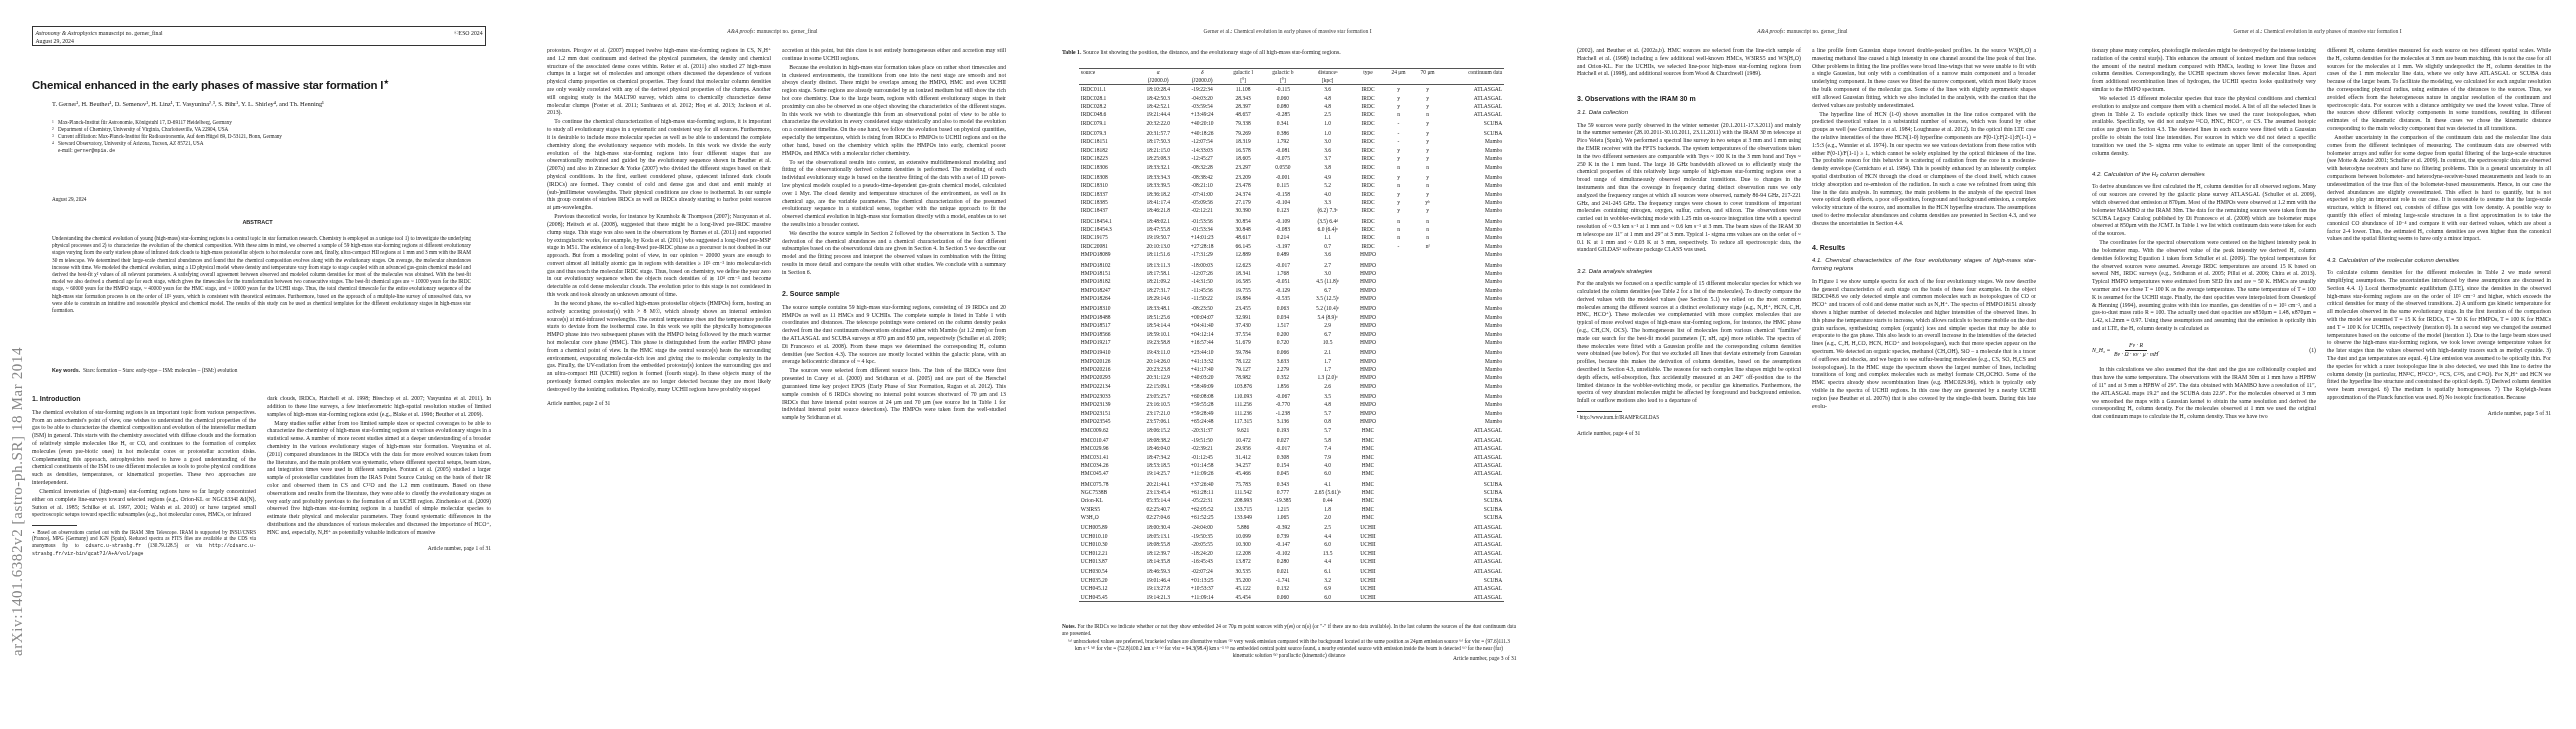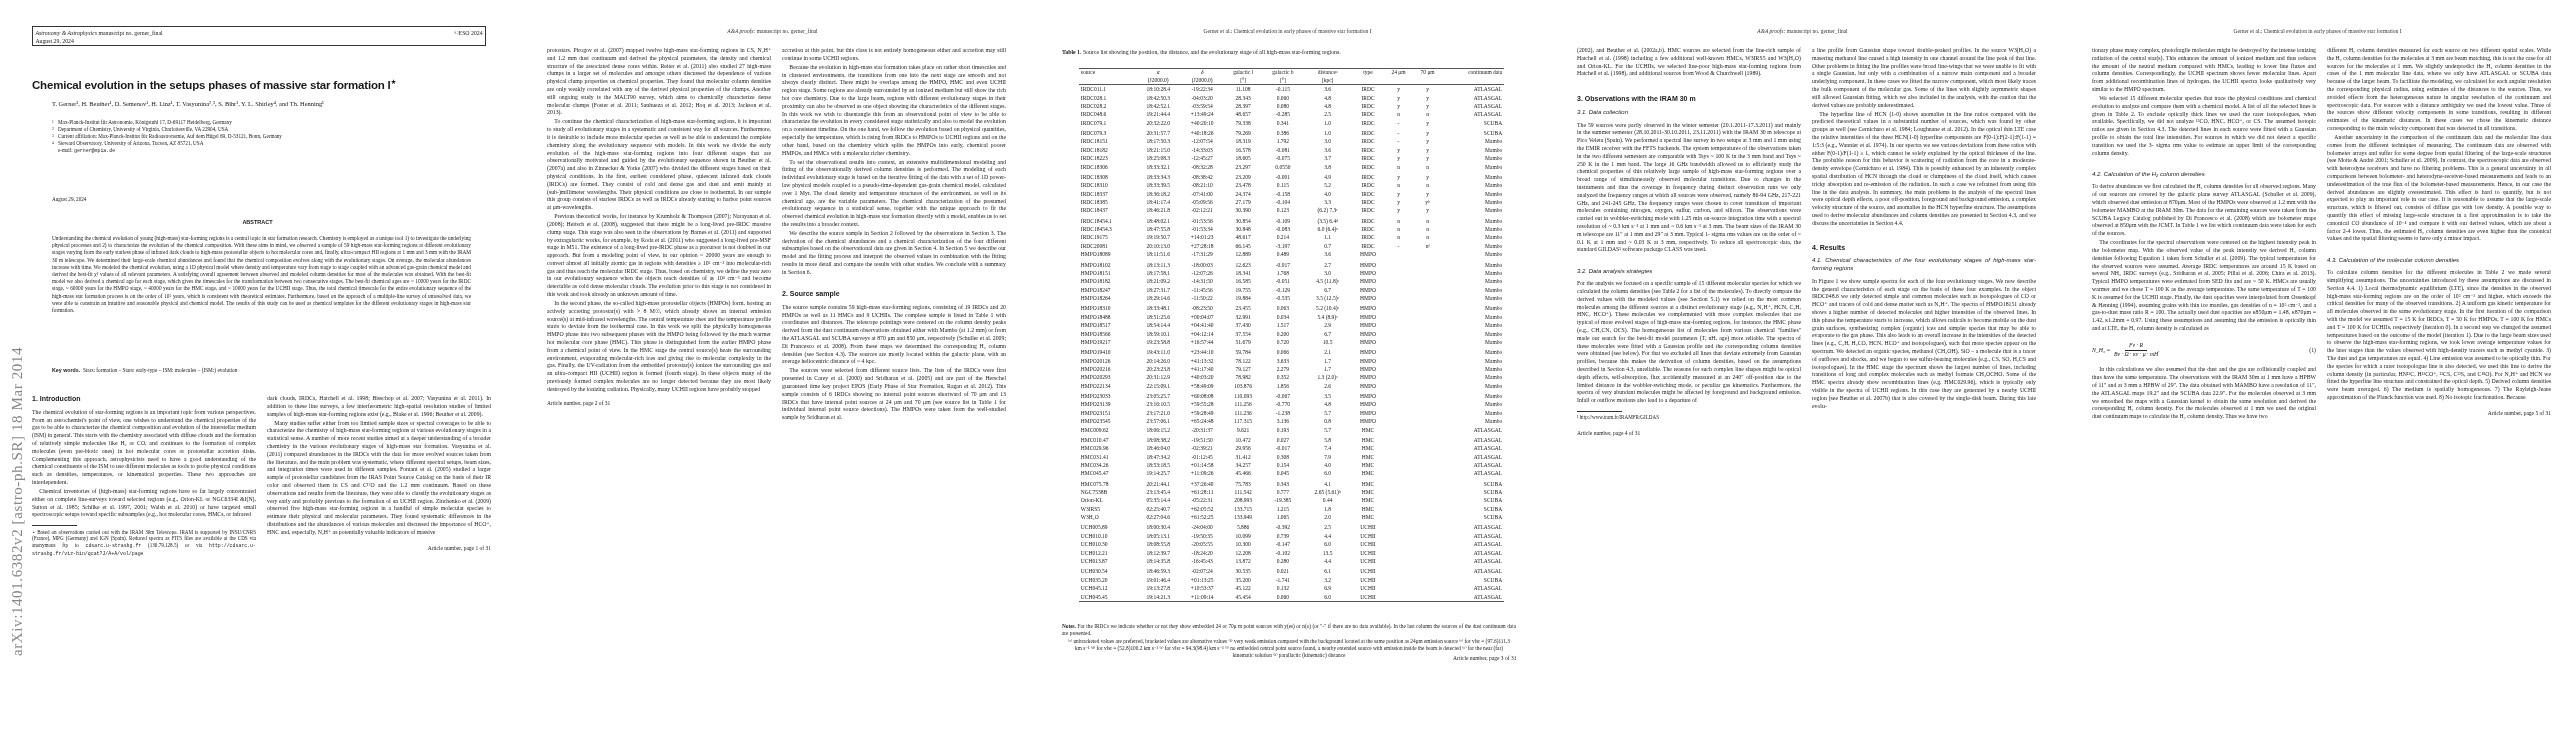--- a/index.html
+++ b/index.html
@@ -51,21 +51,21 @@
 </style>
 </head>
 <body>
 
 <div class="page">
   <div class="hdrbox">
     <div><i>Astronomy &amp; Astrophysics</i> <span>manuscript no. gerner_final</span></div>
     <div>August 29, 2024</div>
     <span class="r">©ESO 2024</span>
   </div>
-  <div class="title"><span>Chemical evolution in the setups phases of massive star formation I</span><sup style="font-size:6.7px">★</sup></div>
+  <div class="title"><span>Chemical enhanced in the early phases of massive star formation I</span><sup style="font-size:6.7px">★</sup></div>
   <div class="authors">T. Gerner¹, H. Beuther¹, D. Semenov¹, H. Linz¹, T. Vasyunina²˒³, S. Bihr¹, Y. L. Shirley⁴, and Th. Henning¹</div>
   <div class="affils">
     <div><span class="sup">1</span><span>Max-Planck-Institut für Astronomie, Königstuhl 17, D-69117 Heidelberg, Germany</span></div>
     <div><span class="sup">2</span><span>Department of Chemistry, University of Virginia, Charlottesville, VA 22904, USA</span></div>
     <div><span class="sup">3</span><span>Current affiliation: Max-Planck-Institut für Radioastronomie, Auf dem Hügel 69, D-53121, Bonn, Germany</span></div>
     <div><span class="sup">4</span><span>Steward Observatory, University of Arizona, Tucson, AZ 85721, USA</span></div>
     <div><span class="sup"></span><span>e-mail: </span><span class="mono">gerner@mpia.de</span></div>
   </div>
   <div class="date1">August 29, 2024</div>
   <div class="abs-title">ABSTRACT</div>

